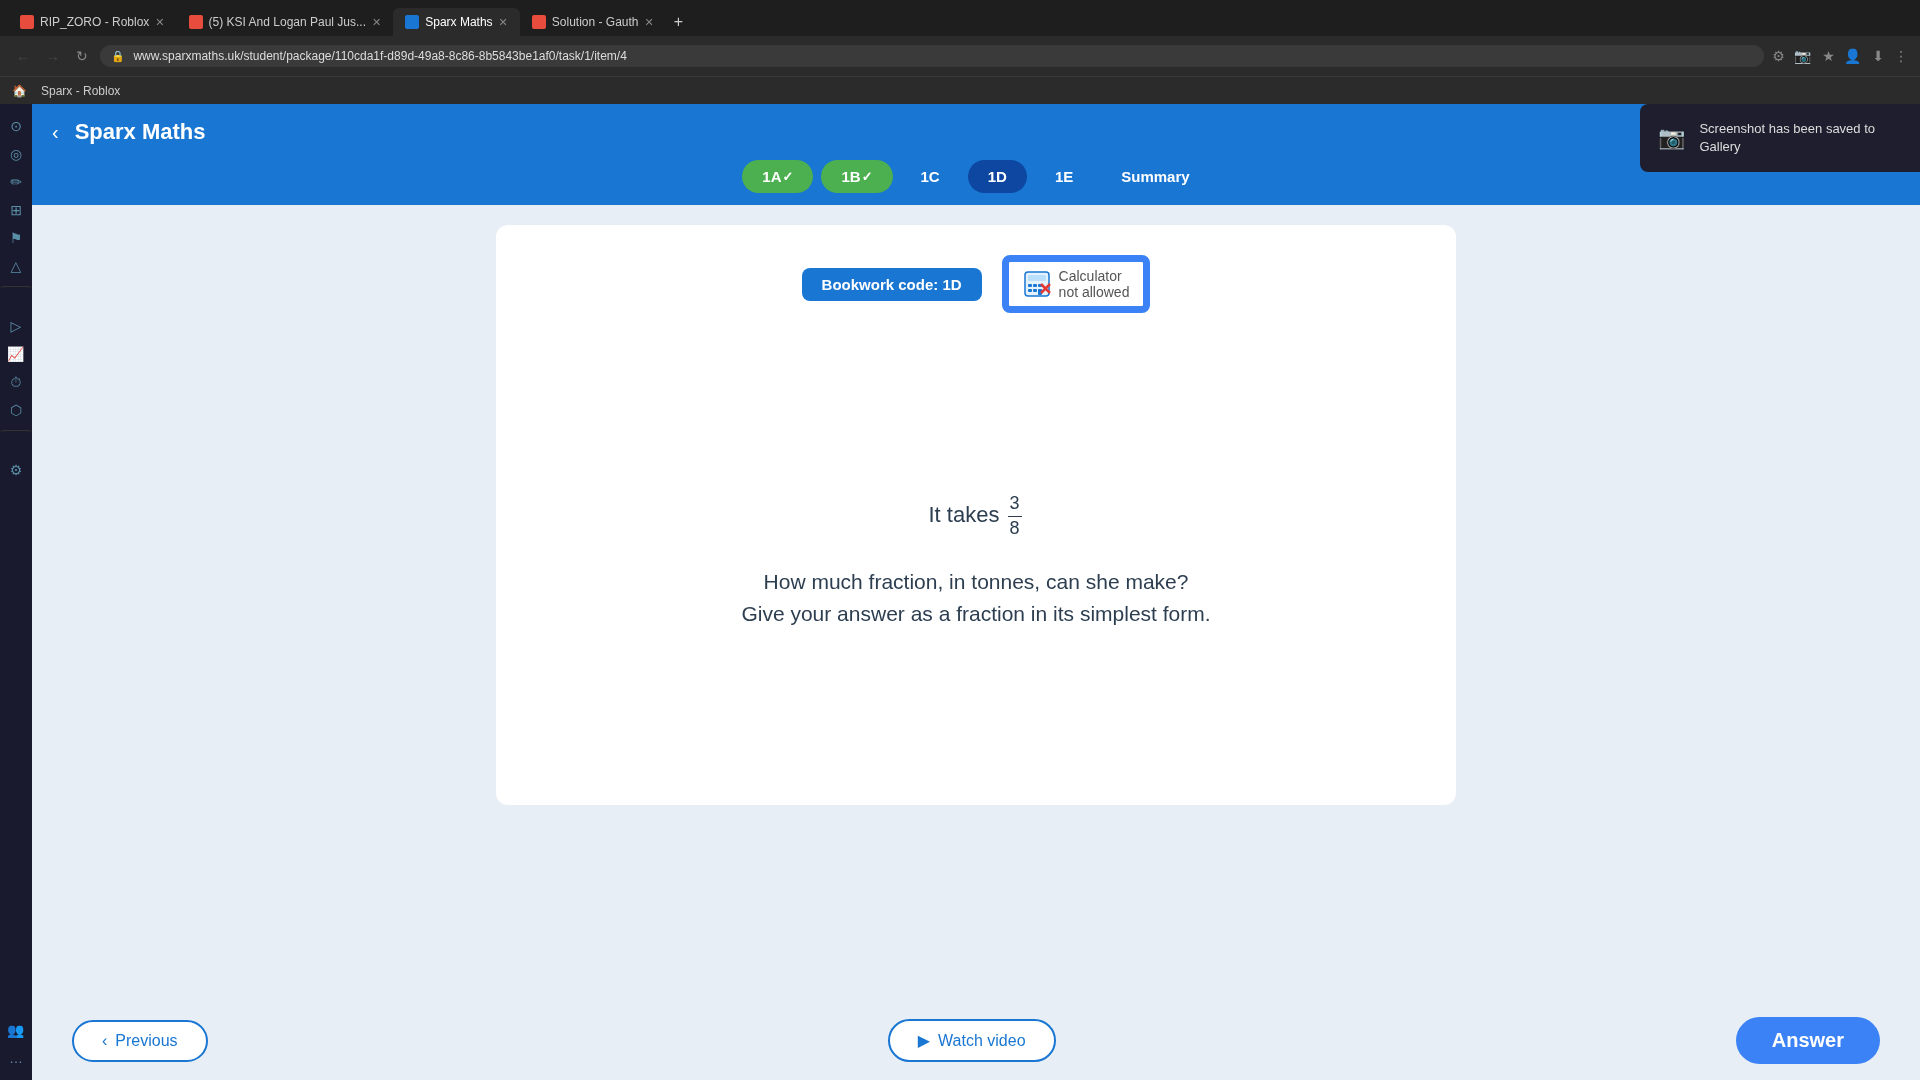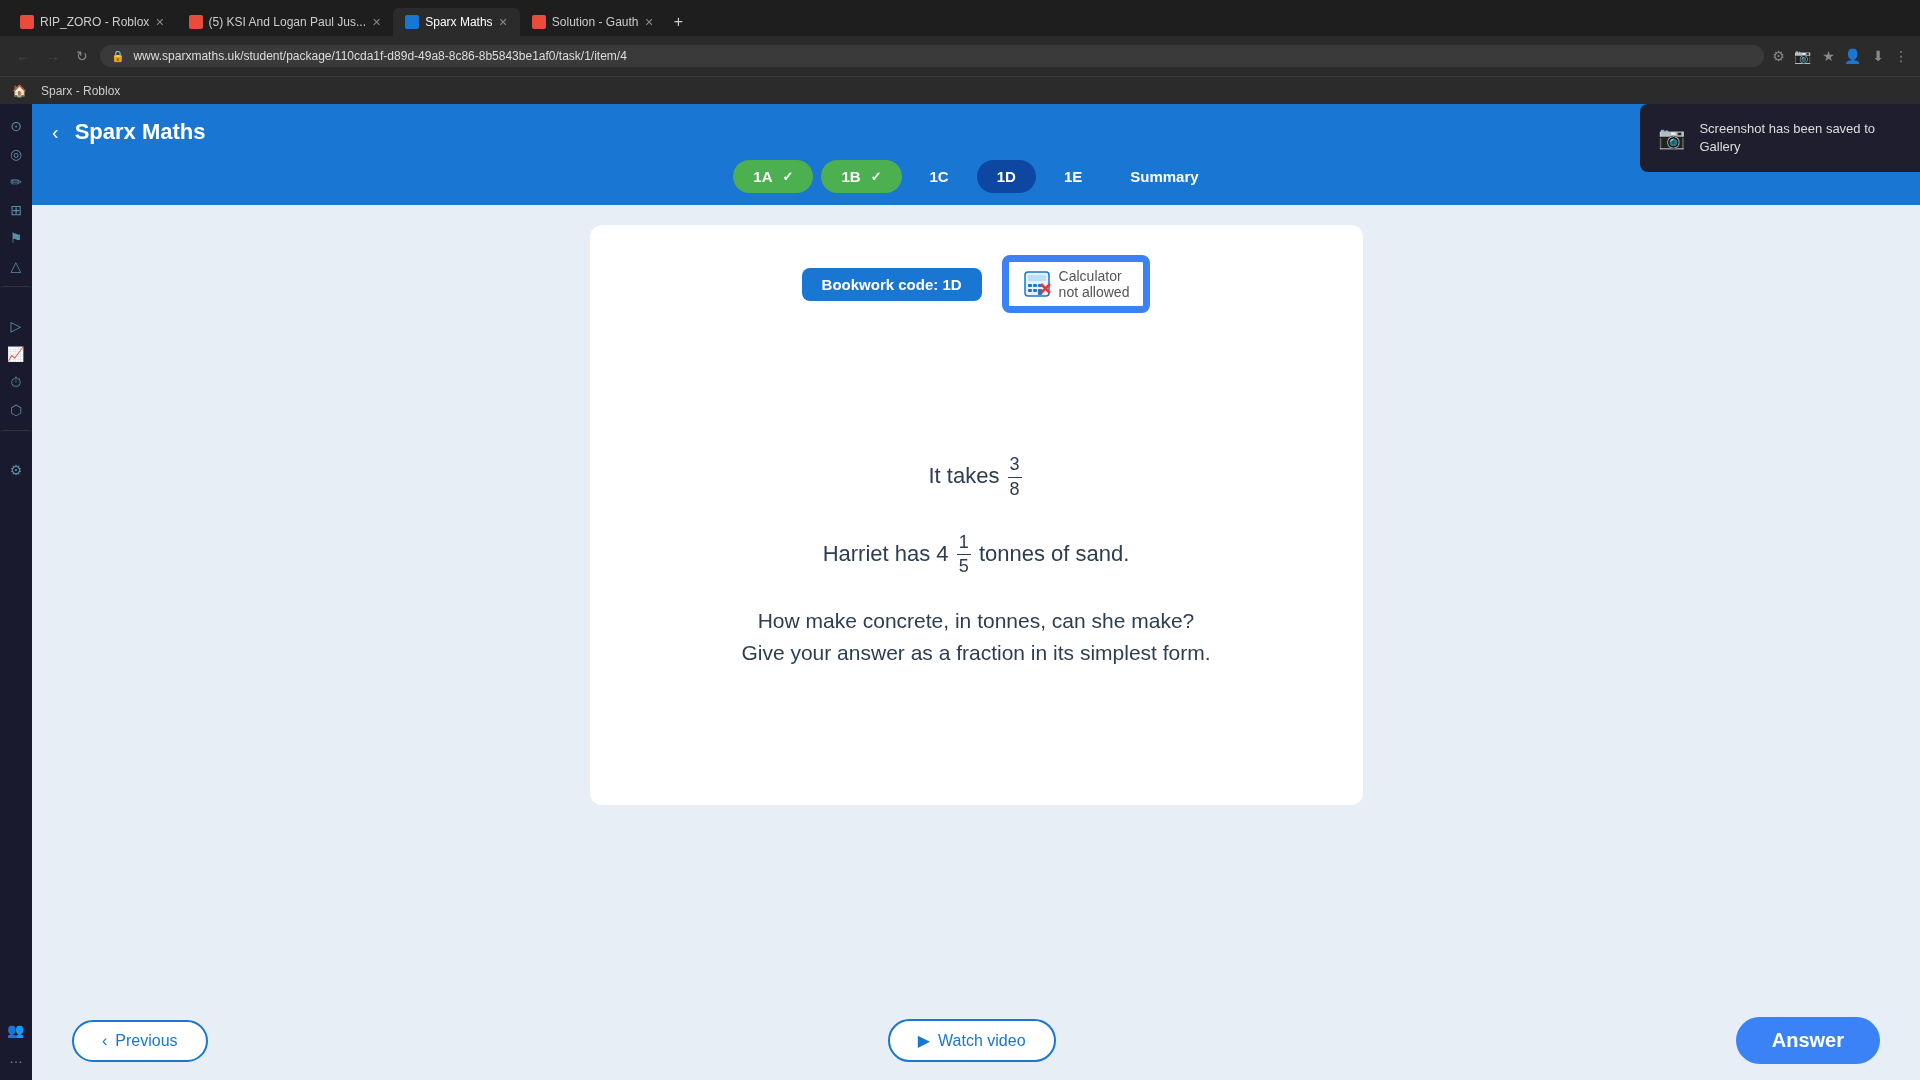--- a/index.html
+++ b/index.html
@@ -37,31 +37,31 @@
     .sparx-app { flex: 1; display: flex; flex-direction: column; }
 
     
     .sparx-header { background: #1976d2; display: flex; align-items: center; padding: 0 20px; height: 56px; color: white; position: relative; }
     .header-back { color: white; font-size: 20px; cursor: pointer; margin-right: 16px; }
     .header-title { font-size: 22px; font-weight: 600; color: white; flex: 1; }
     .header-right { margin-left: auto; color: white; font-size: 16px; }
 
     
     .tab-nav { background: #1976d2; display: flex; align-items: center; justify-content: center; padding: 0 20px 12px; gap: 8px; }
-    .task-tab { padding: 8px 20px; border-radius: 20px; font-size: 15px; font-weight: 600; cursor: pointer; border: none; color: white; background: transparent; display: flex; align-items: center; gap: 10px; }
+    .task-tab { padding: 8px 20px; border-radius: 20px; font-size: 15px; font-weight: 600; cursor: pointer; border: none; color: white; background: transparent; display: flex; align-items: center; gap: 1px; }
     .task-tab.completed { background: #4caf50; color: white; }
     .task-tab.active { background: #0d47a1; color: white; }
     .task-tab.summary { color: white; background: transparent; }
     .task-tab .check { font-size: 13px; }
 
     
     .main-content { flex: 1; background: #e8eef5; display: flex; justify-content: center; align-items: flex-start; padding: 20px; }
 
     
-    .content-card { background: white; border-radius: 12px; width: 773px; min-height: 580px; padding: 30px 40px; display: flex; flex-direction: column; position: relative; }
+    .content-card { background: white; border-radius: 12px; width: 960px; min-height: 580px; padding: 30px 40px; display: flex; flex-direction: column; position: relative; }
 
     .bookwork-row { display: flex; align-items: center; justify-content: center; gap: 20px; margin-bottom: 30px; }
     .bookwork-code { background: #1976d2; color: white; padding: 8px 20px; border-radius: 8px; font-size: 15px; font-weight: 600; }
     .calculator-info { display: flex; align-items: center; gap: 8px; color: #555; font-size: 14px; border: 7px solid #3b82f6; border-radius: 8px; padding: 6px 14px; }
     .calc-icon { position: relative; width: 28px; height: 28px; }
 
     .question-body { flex: 1; display: flex; flex-direction: column; align-items: center; justify-content: center; text-align: center; padding: 40px 0; gap: 30px; }
 
     .question-text { font-size: 22px; color: #2c3e50; line-height: 1.6; }
     .fraction { display: inline-flex; flex-direction: column; align-items: center; font-size: 18px; line-height: 1.1; vertical-align: middle; margin: 0 2px; }
@@ -219,32 +219,23 @@
           <div class="question-text">
             <span>It takes</span>
             <span> </span>
             <span class="fraction">
               <span class="num">3</span>
               <span class="den">8</span>
             </span>
             <span> </span>
           </div>
 
-          <div class="question-text">
-            <span>Harriet has 4</span>
-            <span class="fraction" style="margin-left:2px;">
-              <span class="num">1</span>
-              <span class="den">5</span>
-            </span>
-            <span> </span>
-            <span>tonnes of sand.</span>
-          </div>
 
           <div>
-            <div class="question-sub">How make concrete, in tonnes, can she make?</div>
+            <div class="question-sub">How much fraction, in tonnes, can she make?</div>
             <div class="question-sub" style="margin-top:8px;">Give your answer as a fraction in its simplest form.</div>
           </div>
 
         </div>
 
       </div>
     </div>
 
     <div class="bottom-nav">
       <button class="prev-btn">

